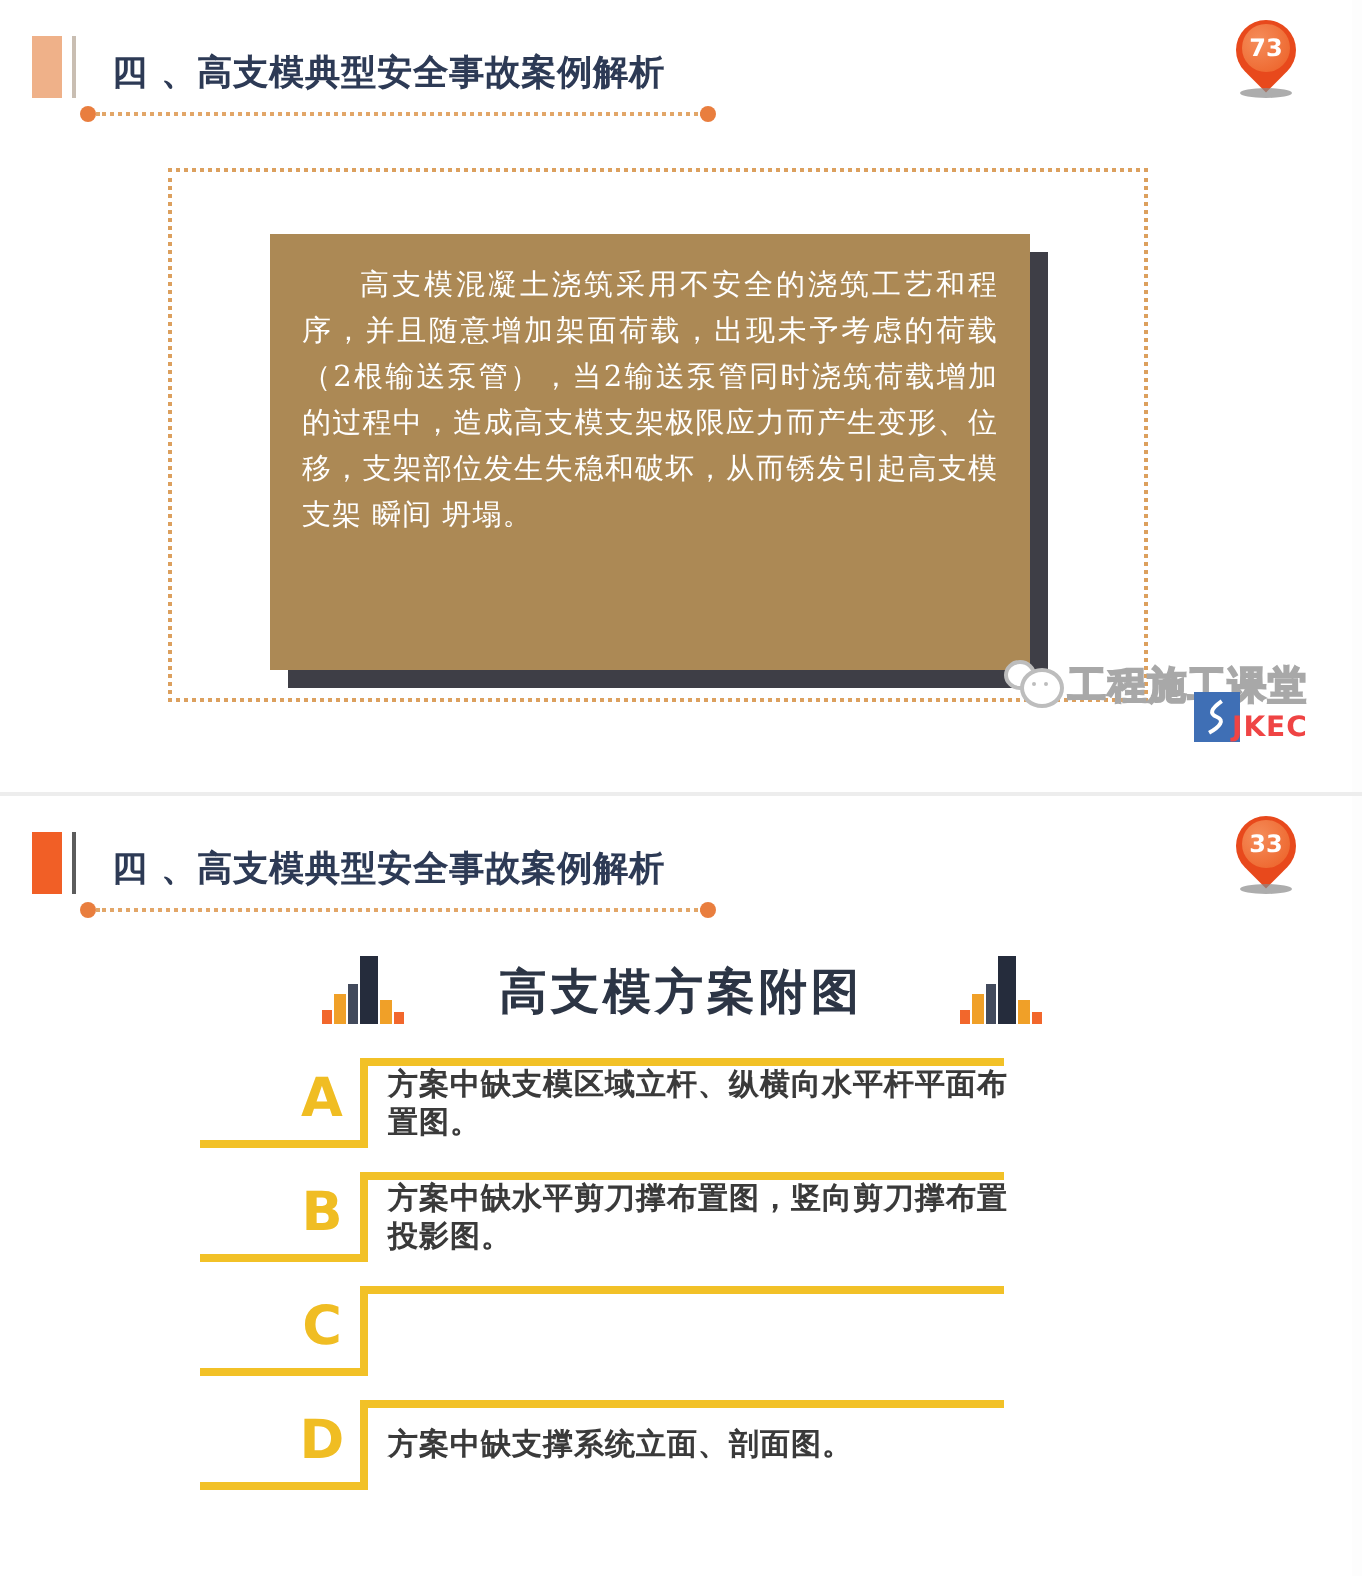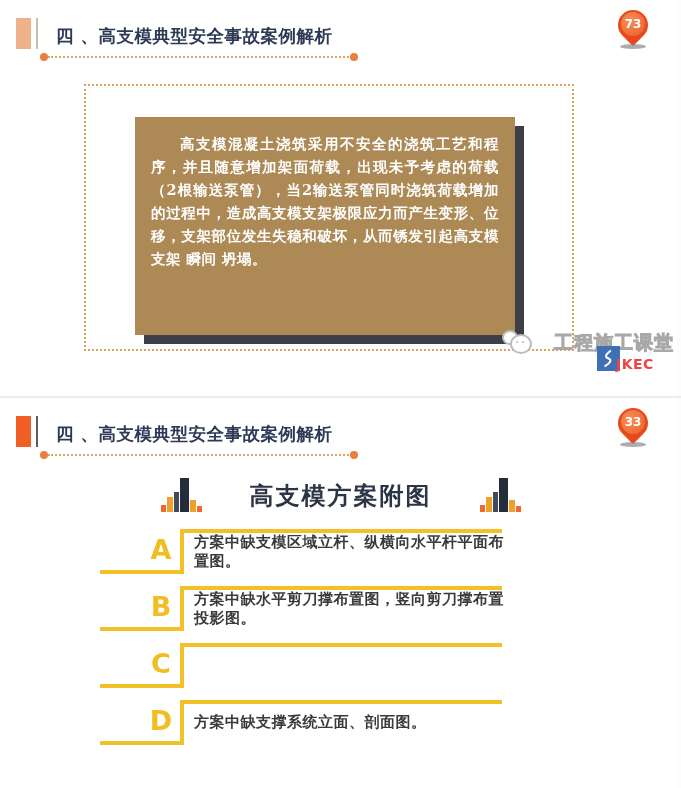--- a/index.html
+++ b/index.html
@@ -70,21 +70,21 @@
   .banner-emph { color: #1e1e1e; margin-left: 2px; }
   .content-box {
     position: absolute; left: 135px; top: 117px; width: 380px; height: 218px;
     background: #ac8955; box-shadow: 9px 9px 0 #3e3e46; z-index: 2;
     box-sizing: border-box; padding: 15px 16px 0 16px;
   }
   .content-box p {
     margin: 0; color: #ffffff;
     font-family: "DejaVu Serif", "Liberation Serif", serif;
     font-size: 14.5px; line-height: 23px; letter-spacing: 0.5px;
-    text-indent: 2em; text-align: justify; font-weight: bold;
+    text-indent: 2em; text-align: justify; font-weight: normal;
   }
 
   
   .section-title-row {
     position: absolute; left: 0; top: 72px; width: 681px; height: 44px;
     display: flex; align-items: flex-end; justify-content: center; gap: 48px;
   }
   .section-title {
     font-family: "DejaVu Serif", "Liberation Serif", serif;
     font-size: 24px; font-weight: 600; color: #2c3545; letter-spacing: 2px;
@@ -110,21 +110,21 @@
   }
   .item-text {
     position: absolute; left: 92px; top: 0; height: 45px; right: 4px;
     display: flex; align-items: center;
     font-size: 15px; font-weight: bold; color: #3a3a3a; letter-spacing: 0.5px;
   }
 
   
   .wm { position: absolute; width: 175px; z-index: 5; }
   .wm-73 { left: 500px; top: 330px; }
-  .wm-row1 { display: flex; align-items: flex-start; gap: 20px; }
+  .wm-row1 { display: flex; align-items: flex-start; gap: 0; }
   .wm-icon { position: relative; width: 34px; height: 26px; flex: none; }
   .wm-bubble-big {
     position: absolute; left: 10px; top: 4px; width: 18px; height: 16px;
     border: 2px solid #bdbdbd; border-radius: 50%; background: #fff;
   }
   .wm-bubble-small {
     position: absolute; left: 2px; top: 0; width: 12px; height: 11px;
     border: 2px solid #bdbdbd; border-radius: 50%; background: #fff;
   }
   .wm-bubble-big::before, .wm-bubble-big::after {

